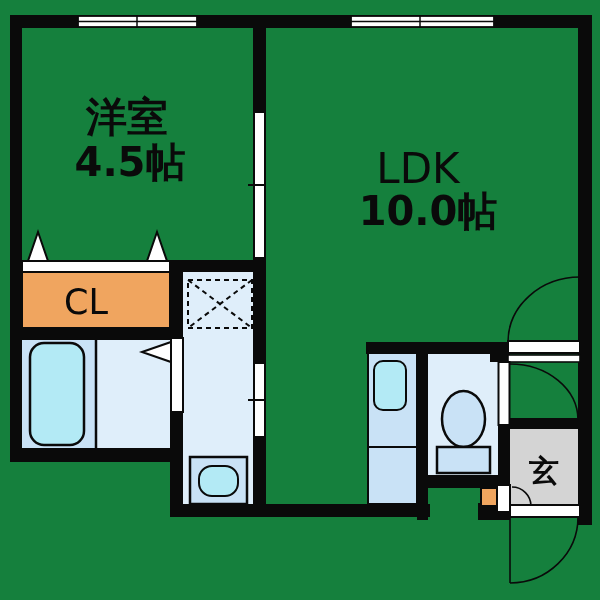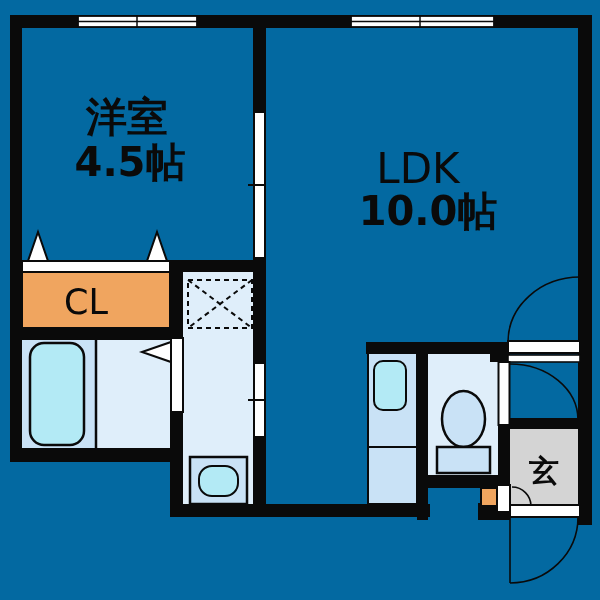--- a/index.html
+++ b/index.html
@@ -1,16 +1,16 @@
 <!DOCTYPE html>
 <html><head>
 <meta charset="utf-8">
 <style>
   html,body{margin:0;padding:0;background:#ffffff;}
-  #stage{width:600px;height:600px;position:relative;background:#0369a1;overflow:hidden;}
+  #stage{width:600px;height:600px;position:relative;background:#15803d;overflow:hidden;}
   svg{display:block;}
   text{font-family:"DejaVu Sans","Liberation Sans",sans-serif;fill:#0a0a0a;}
   .room-label{font-size:41px;font-weight:bold;}
   .room-size{font-size:40px;font-weight:bold;}
   .ldk-label{font-size:42px;font-weight:normal;}
   .cl-label{font-size:35px;font-weight:normal;}
   .genkan-label{font-size:30px;font-weight:bold;}
 </style>
 </head>
 <body>

